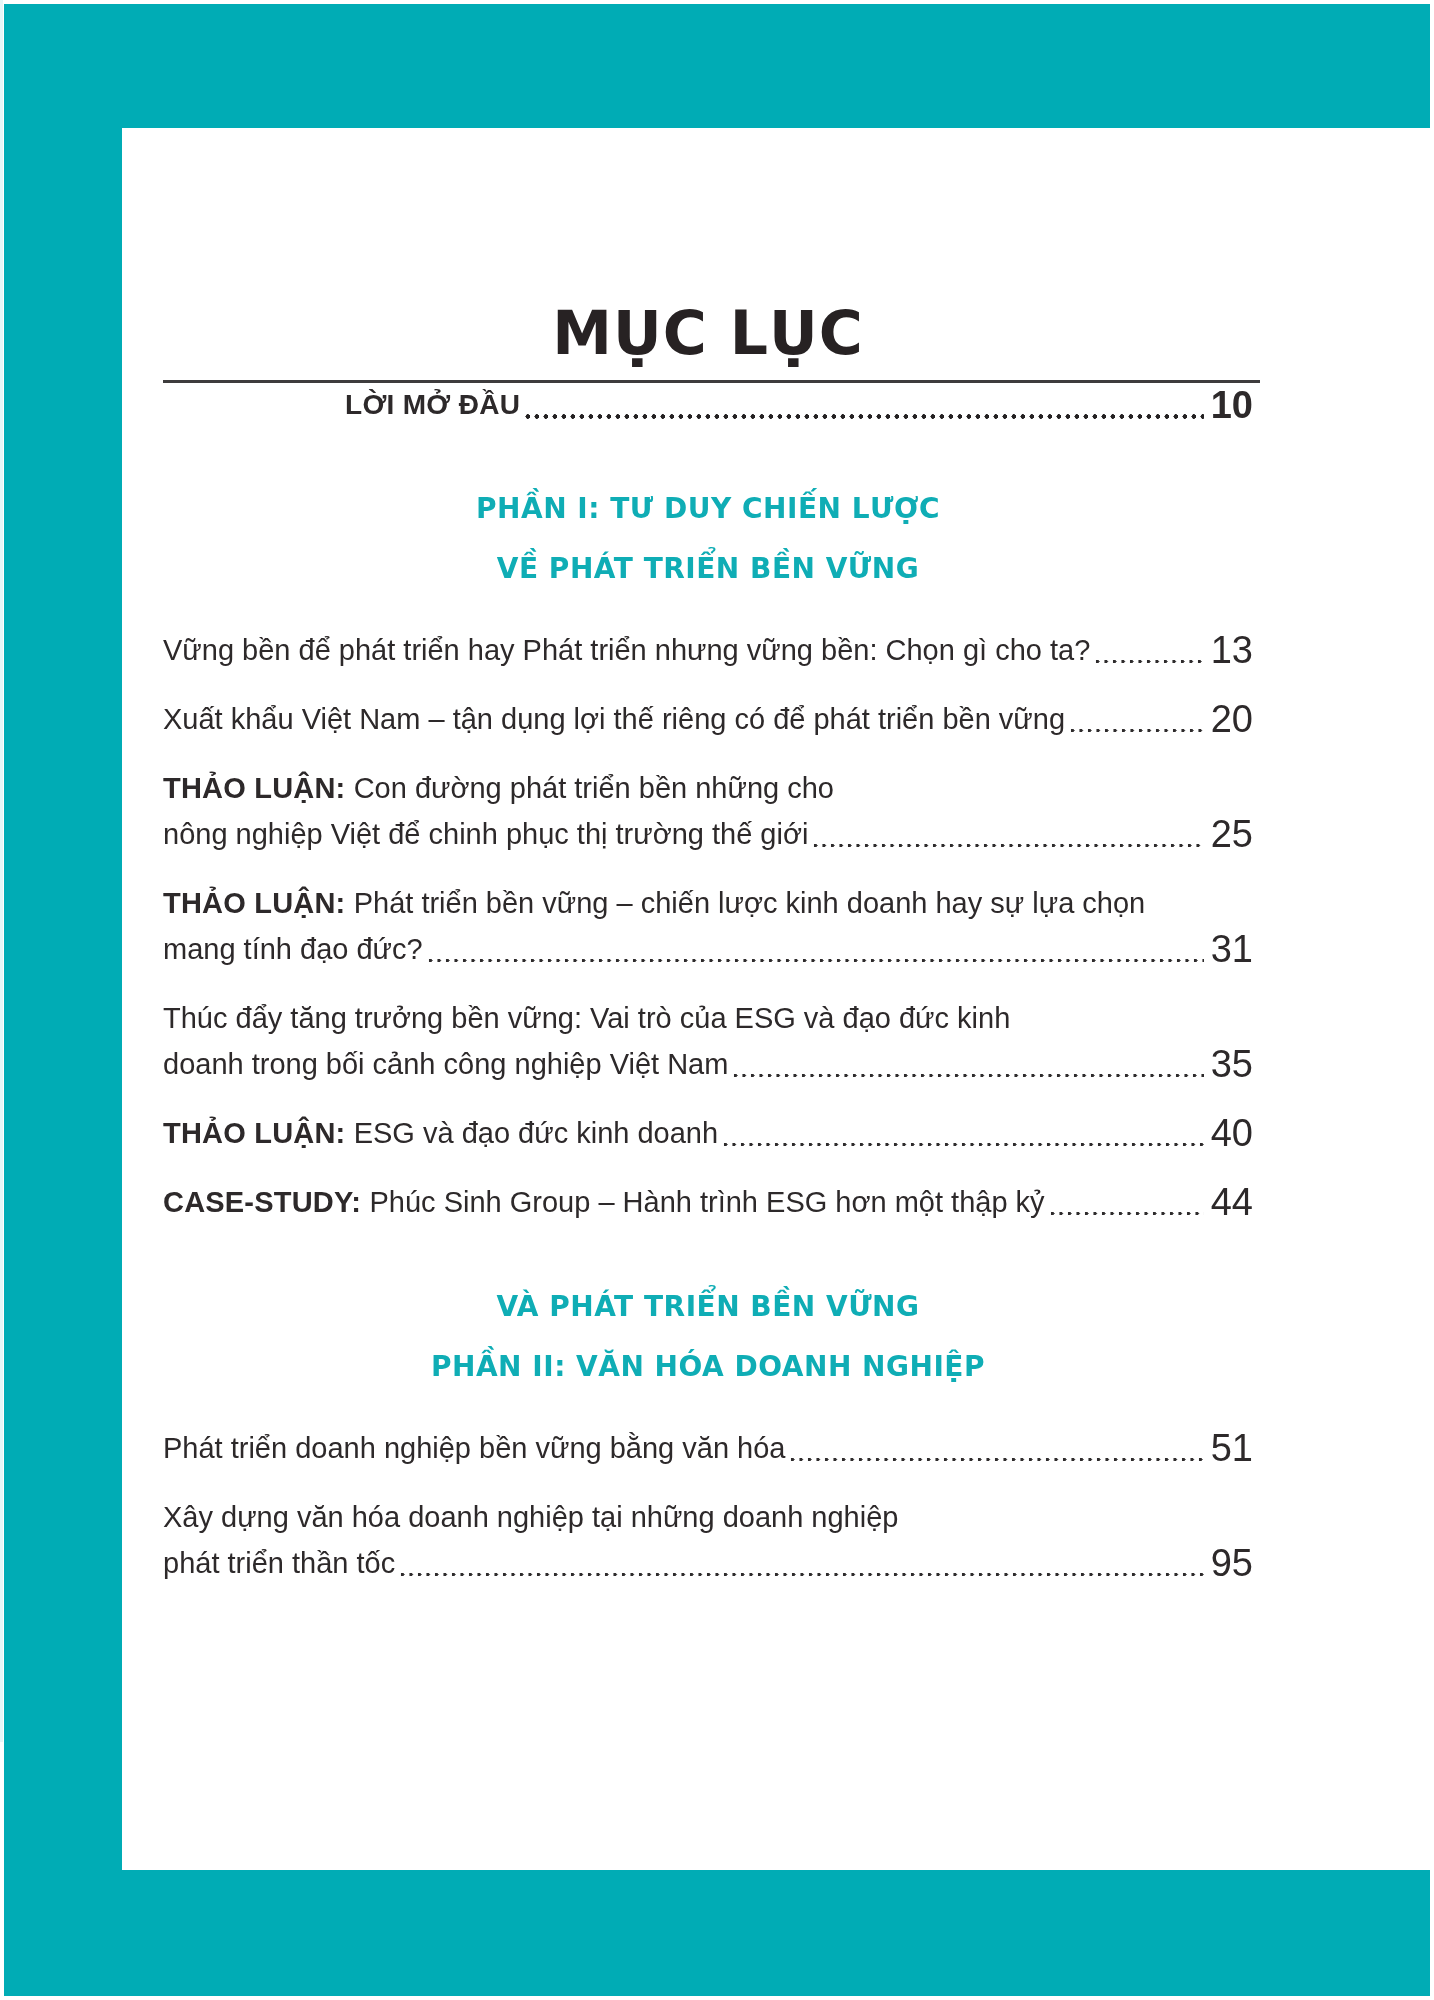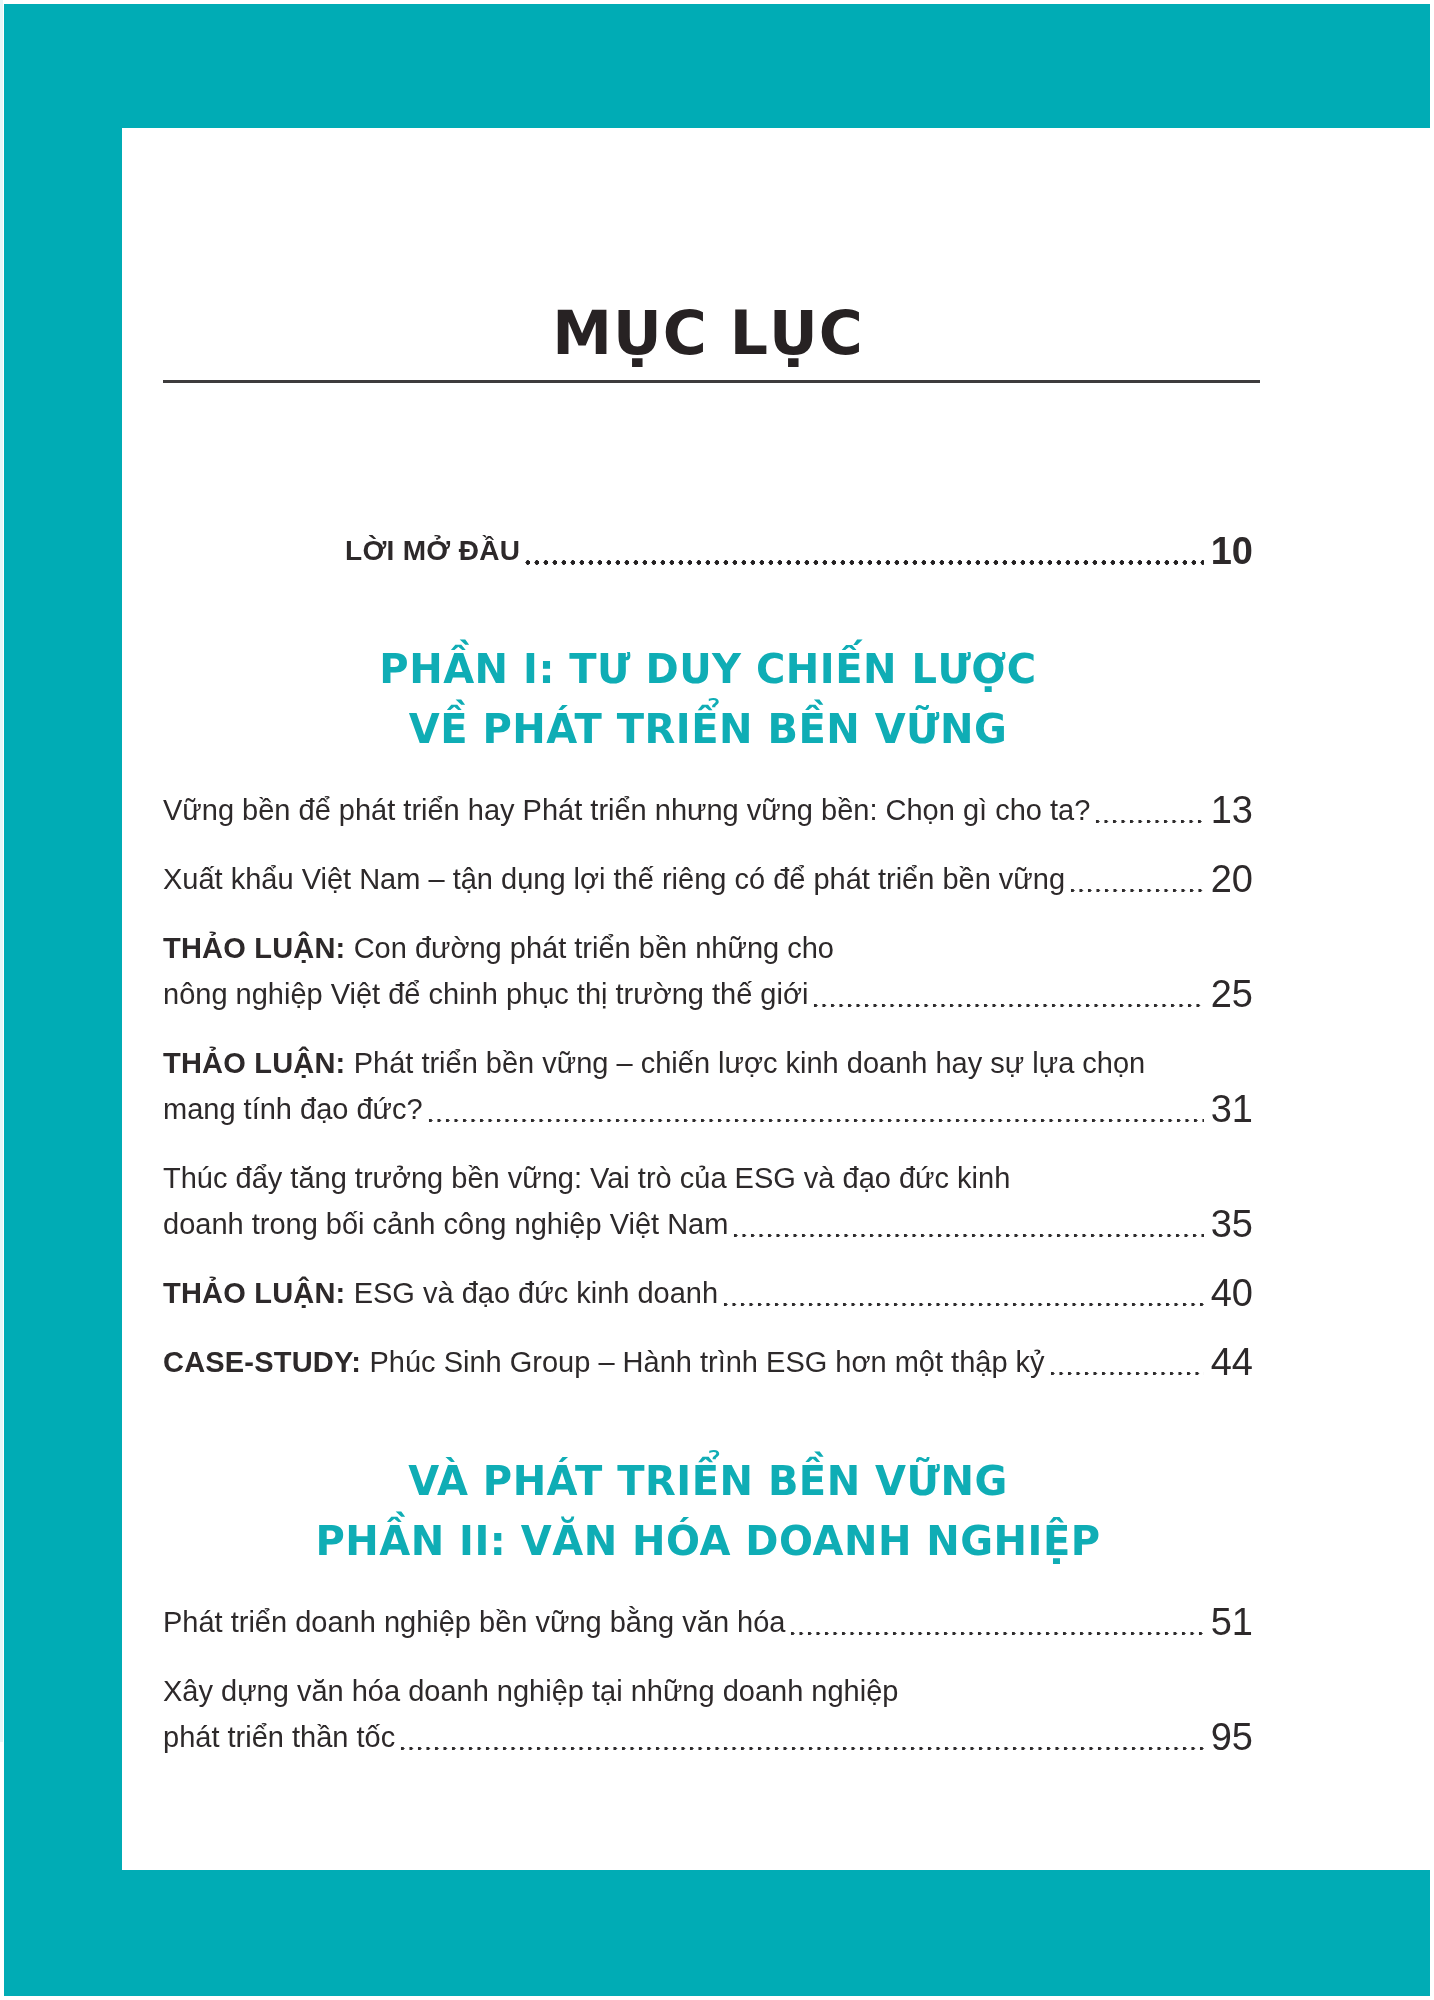--- a/index.html
+++ b/index.html
@@ -18,26 +18,26 @@
 
   .title {
     margin:172px 0 0 0; font-family:"DejaVu Sans","Liberation Sans",sans-serif;
     font-size:60px; font-weight:800; letter-spacing:1px; line-height:66px;
     color:#272223;
   }
   .title-rule { margin-top:14px; height:3px; background:#3e3c3d; width:1097px; }
 
   .entry-line { display:flex; white-space:nowrap; line-height:46px; }
 
-  .preface { margin-top:146px; margin-left:182px; width:908px; line-height:44px; }
+  .preface { margin-left:182px; width:908px; line-height:44px; }
   .preface-label { font-weight:700; font-size:28px; letter-spacing:0.3px; }
   .preface-page { font-weight:700; }
 
   .section-heading {
-    margin-top:66px; color:#0fadb5; font-weight:800; font-size:40px;
+    margin-top:52px; color:#0fadb5; font-weight:800; font-size:28px;
     line-height:60px; letter-spacing:0.5px;
     font-family:"DejaVu Sans","Liberation Sans",sans-serif;
   }
   .entry-list { margin-top:28px; }
   .toc-entry { margin-bottom:23px; font-size:29px; }
   .entry-prefix { font-weight:700; letter-spacing:0.2px; }
 
   .leader { flex:1 1 auto; min-width:16px; position:relative; margin:0 3px; }
   .leader::after {
     content:""; position:absolute; left:2px; right:2px; bottom:9px; height:5px;

